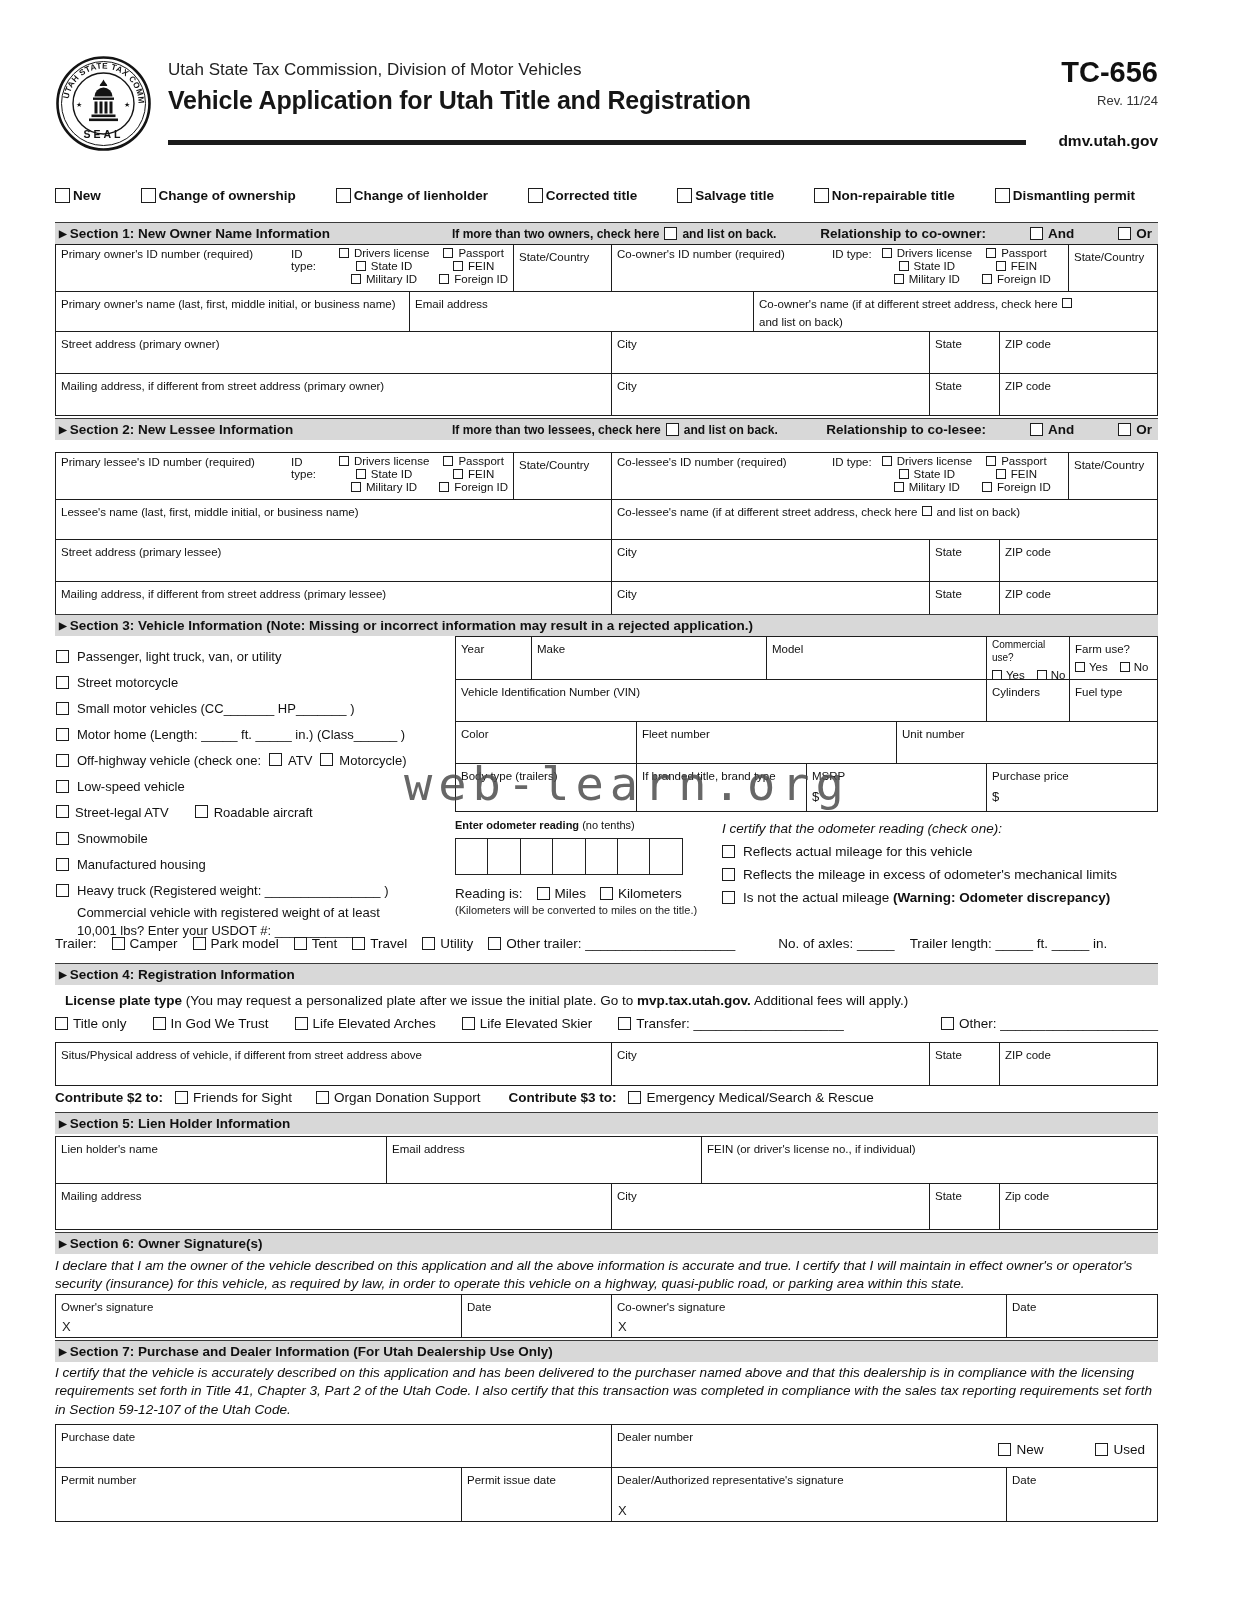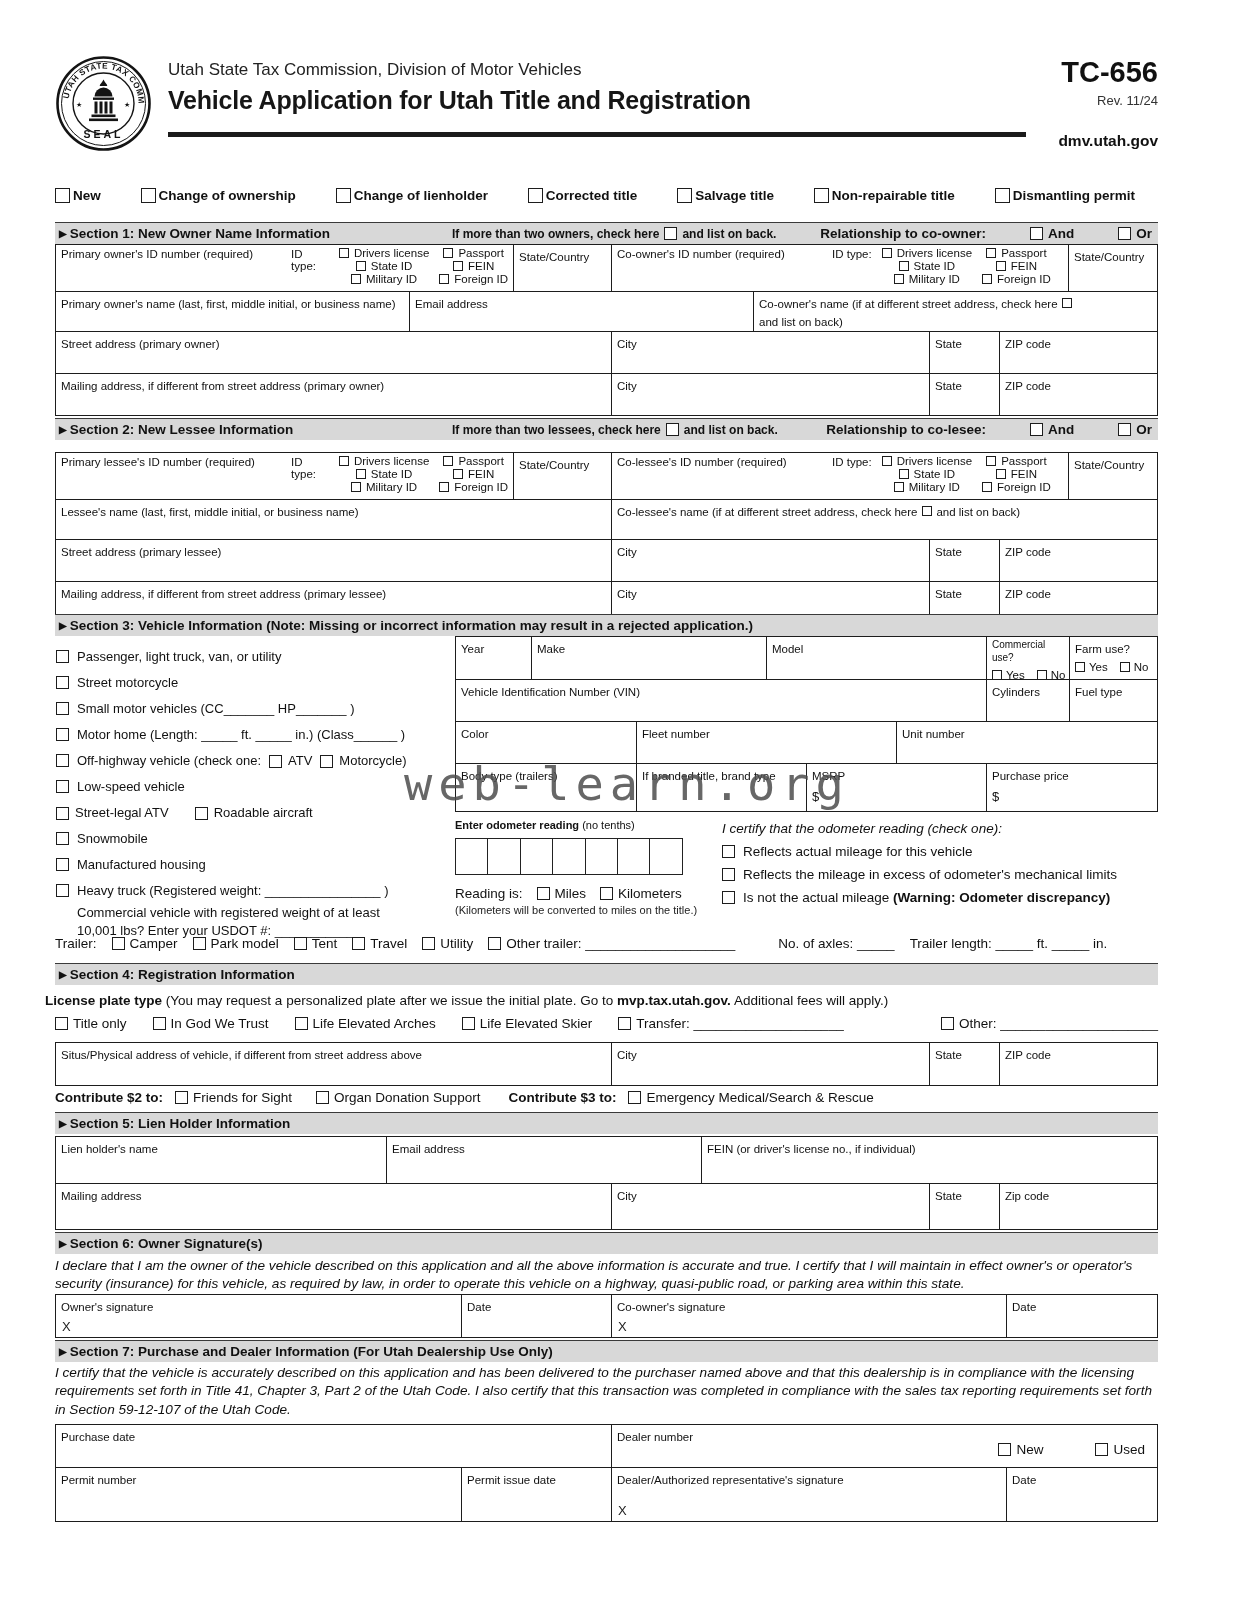--- a/index.html
+++ b/index.html
@@ -6,21 +6,21 @@
   html,body { background:#fff; }
   body { font-family:"Liberation Sans", sans-serif; color:#111; }
   #page { position:relative; width:1239px; height:1603px; background:#fff; overflow:hidden; }
   .abs { position:absolute; }
 
   
   .agency { font-size:17px; color:#222; }
   .h1 { font-size:25px; font-weight:bold; color:#161616; margin-top:6px; letter-spacing:-0.2px; }
   .tc { font-size:29px; font-weight:bold; text-align:right; line-height:1; }
   .rev { font-size:13px; color:#333; text-align:right; margin-top:6px; }
-  .rulerow { display:flex; gap:32px; }
+  .rulerow { display:flex; align-items:flex-end; gap:32px; }
   .rule { flex:1; height:5px; background:#1b1b1b; margin-bottom:5px; }
   .dmv { font-weight:bold; font-size:15.5px; }
 
   
   .cb { display:inline-block; width:13px; height:13px; border:1.6px solid #1d1d1d; background:#fff; flex:none; }
   .cb.sm { width:10px; height:10px; border-width:1.3px; }
   .cb.lg { width:15px; height:15px; border-width:1.8px; }
   .opt { display:inline-flex; align-items:center; gap:5px; white-space:nowrap; }
 
   .apps { display:flex; justify-content:space-between; font-weight:bold; font-size:13.5px; align-items:center; }
@@ -42,21 +42,21 @@
   .lbl { font-size:11.5px; color:#111; line-height:1.25; display:inline-block; }
   .idwrap { display:flex; gap:10px; }
   .idlabel { font-size:11.5px; margin-top:1px; }
   .idcol { display:flex; flex-direction:column; gap:1px;align-items:center; }
   .idcol .opt { gap:5px; font-size:11.5px; }
   .xmark { position:absolute; left:6px; bottom:3px; font-size:13px; color:#222; }
 
   
   .vlist { position:absolute; left:1px; top:7px; width:398px; font-size:13px; }
   .vt { display:flex; align-items:center; gap:8px; height:26px; white-space:nowrap; }
-  .vt .inopt { display:inline-flex; align-items:flex-end; gap:6px; }
+  .vt .inopt { display:inline-flex; align-items:flex-start; gap:6px; }
   .indent { padding-left:21px; height:18px; display:flex; align-items:center; white-space:nowrap; }
   .vtable { position:absolute; left:400px; top:0; width:703px; border:1px solid #1d1d1d; }
   .yn { display:flex; gap:12px; margin-top:4px; font-size:11.5px; }
   .yn .opt { gap:4px; }
   .dollar { font-size:13px; margin-top:5px; }
   .odo-title { font-size:11px; }
   .oboxes { display:flex; margin-top:7px; }
   .obox { width:34px; height:37px; border:1.6px solid #222; margin-left:-1.6px; background:#fff; }
   .obox:first-child { margin-left:0; }
   .reading { margin-top:11px; font-size:13.5px; display:flex; align-items:center; gap:14px; }
@@ -570,21 +570,21 @@
       </span>
     <span style="margin-left:28px">No. of axles: _____</span>
     <span>Trailer length: _____ ft. _____ in.</span>
   </div>
 
   <div class="secbar" style="top:963px">
     <span class="arrow">▶</span>
     <span>Section 4: Registration Information</span>
   </div>
 
-  <div class="abs plateline" style="left:45px;top:993px;width:1103px">
+  <div class="abs plateline" style="left:65px;top:993px;width:1103px">
     <span class="b">License plate type</span>
     <span>(You may request a personalized plate after we issue the initial plate. Go to</span>
     <span class="b">mvp.tax.utah.gov.</span>
     <span>Additional fees will apply.)</span>
   </div>
 
   <div class="abs platerow" style="left:55px;top:1016px;width:1103px">
     <span class="opt">
         <span class="cb"></span>
         <span>Title only</span>

